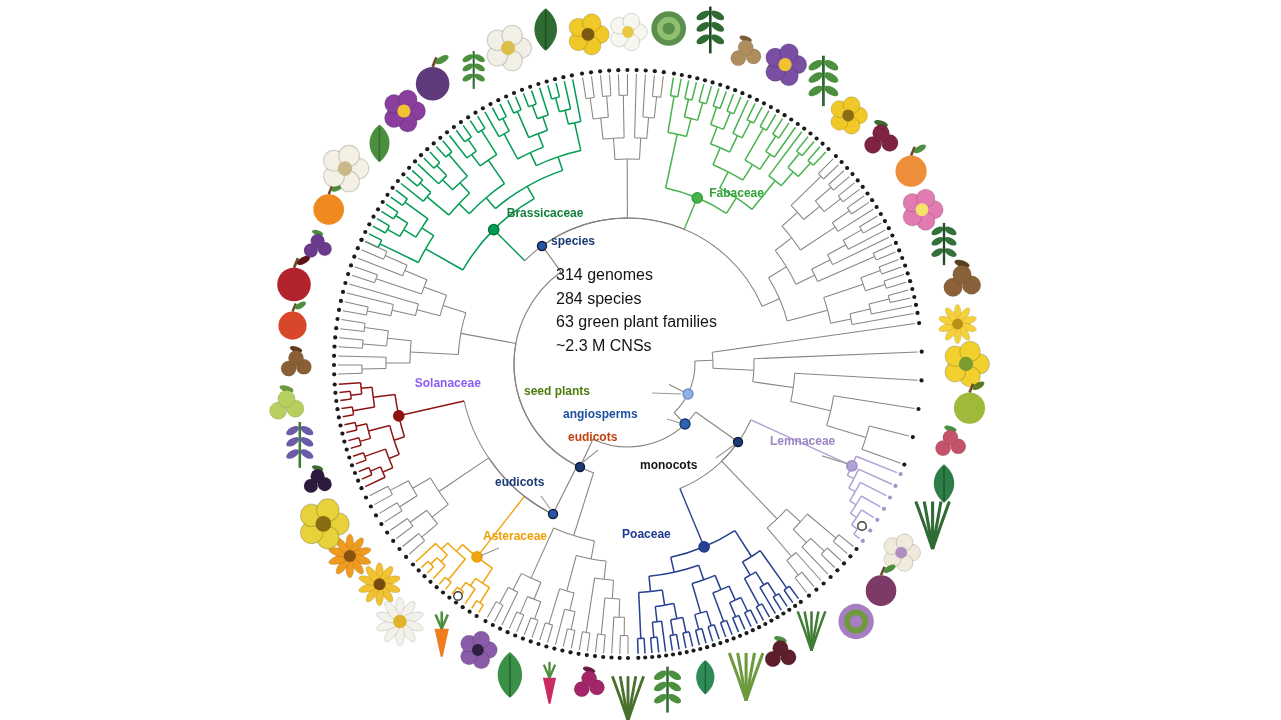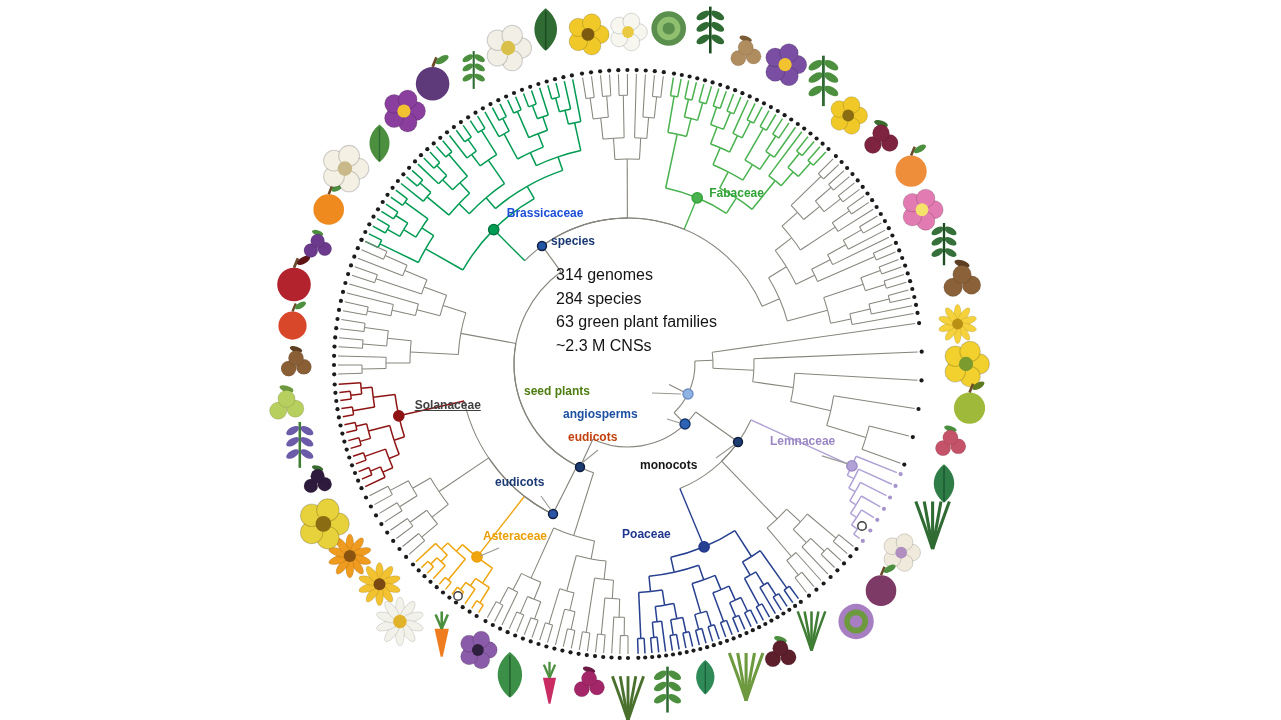--- a/index.html
+++ b/index.html
@@ -1426,19 +1426,19 @@
     <div>~2.3 M CNSs</div>
   </div>
 
   <div class="lbl" id="lbl-rosids" style="left: 551px; top: 234px; color: rgb(27, 58, 116);">species</div>
   <div class="lbl" id="lbl-seed-plants" style="left: 524px; top: 384px; color: #4d7c0f;">seed plants</div>
   <div class="lbl" id="lbl-angiosperms" style="left: 563px; top: 407px; color: rgb(29, 79, 161);">angiosperms</div>
   <div class="lbl" id="lbl-eudicots" style="left: 568px; top: 430px; color: #c2410c;">eudicots</div>
   <div class="lbl" id="lbl-monocots" style="left: 640px; top: 458px; color: rgb(21, 21, 21);">monocots</div>
   <div class="lbl" id="lbl-asterids" style="left: 495px; top: 475px; color: rgb(27, 58, 116);">eudicots</div>
 
-  <div class="lbl" id="lbl-brassicaceae" style="left: 506.741px; top: 205.558px; color: #1d4ed8;">Brassicaceae</div>
+  <div class="lbl" id="lbl-brassicaceae" style="left: 506.741px; top: 205.558px; color: #15803d;">Brassicaceae</div>
   <div class="lbl" id="lbl-fabaceae" style="left: 709.229px; top: 185.845px; color: rgb(47, 163, 53);">Fabaceae</div>
-  <div class="lbl" id="lbl-solanaceae" style="left: 414.779px; top: 398px; color: #404040; text-decoration: underline;">Solanaceae</div>
+  <div class="lbl" id="lbl-solanaceae" style="left: 414.779px; top: 376px; color: #8b5cf6;">Solanaceae</div>
   <div class="lbl" id="lbl-asteraceae" style="left: 482.995px; top: 528.931px; color: rgb(236, 159, 5);">Asteraceae</div>
   <div class="lbl" id="lbl-poaceae" style="left: 622.063px; top: 526.807px; color: rgb(32, 55, 143);">Poaceae</div>
   <div class="lbl" id="lbl-lemnaceae" style="left: 769.92px; top: 433.862px; color: rgb(155, 135, 196);">Lemnaceae</div>
 </div>
 
 </body></html>

